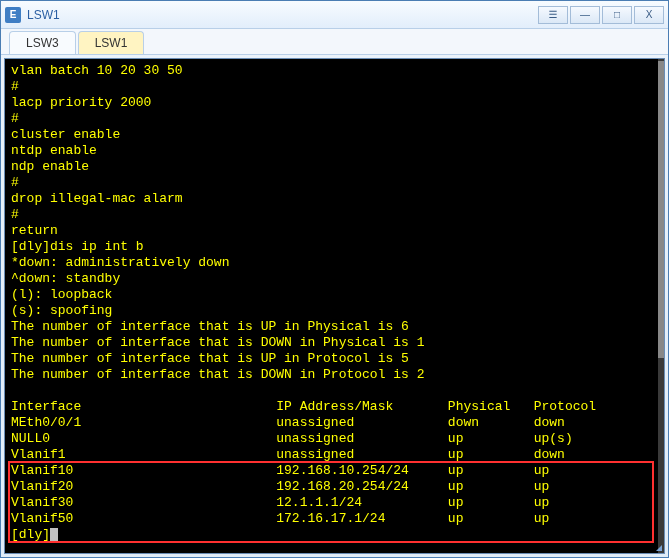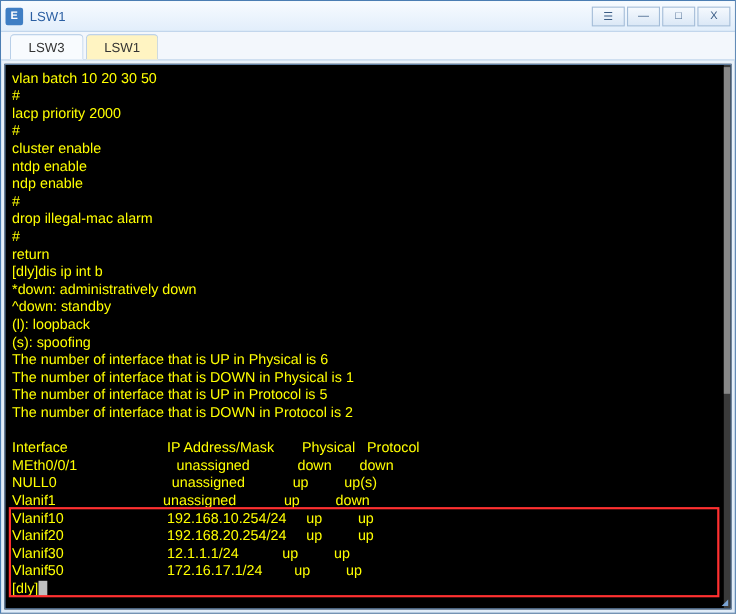--- a/index.html
+++ b/index.html
@@ -83,21 +83,21 @@
     }
     .tab.active {
       background: #fff4c2;
       color: #333;
       font-weight: 500;
     }
     .terminal {
       flex: 1;
       background: #000;
       color: #ffff00;
-      font-family: Liberation Sans, sans-serif;
+      font-family: Liberation Mono, monospace;
       font-size: 13px;
       line-height: 16px;
       padding: 4px 6px;
       overflow: hidden;
       white-space: pre;
       position: relative;
       margin: 3px;
       border: 1px solid #6a8db5;
     }
     .highlight-box {

